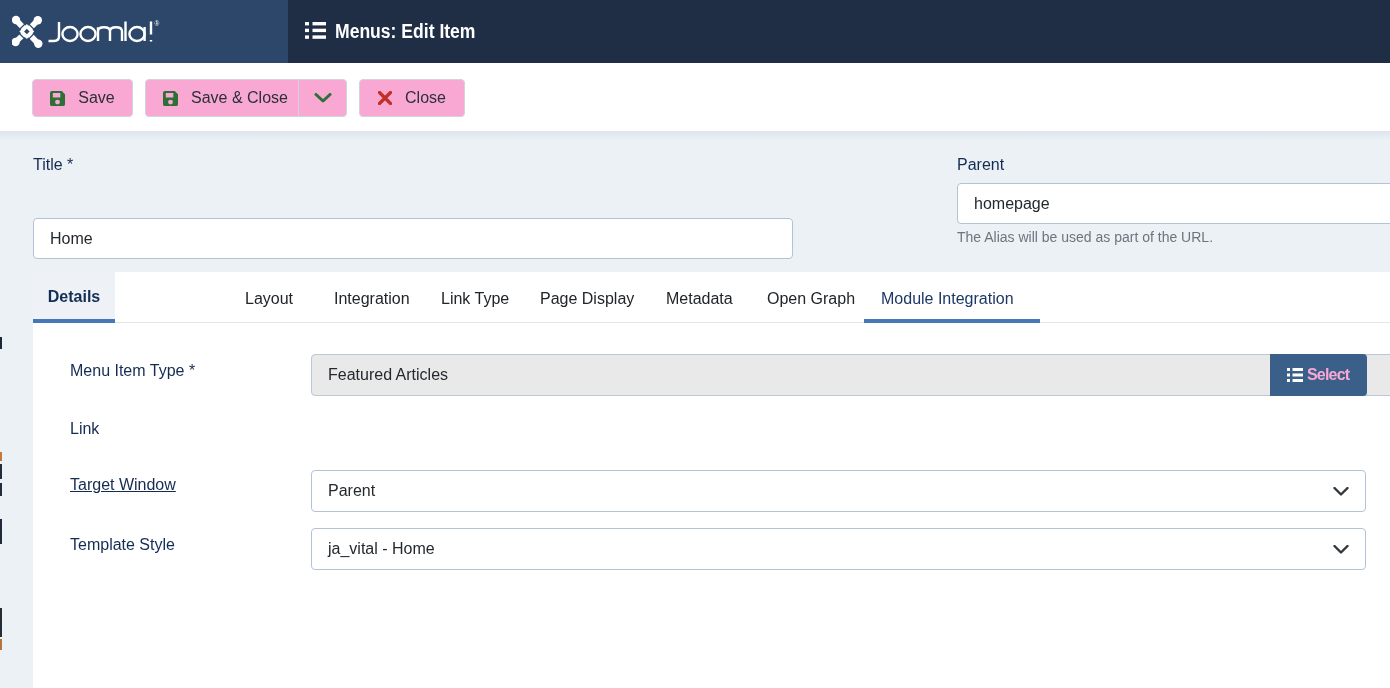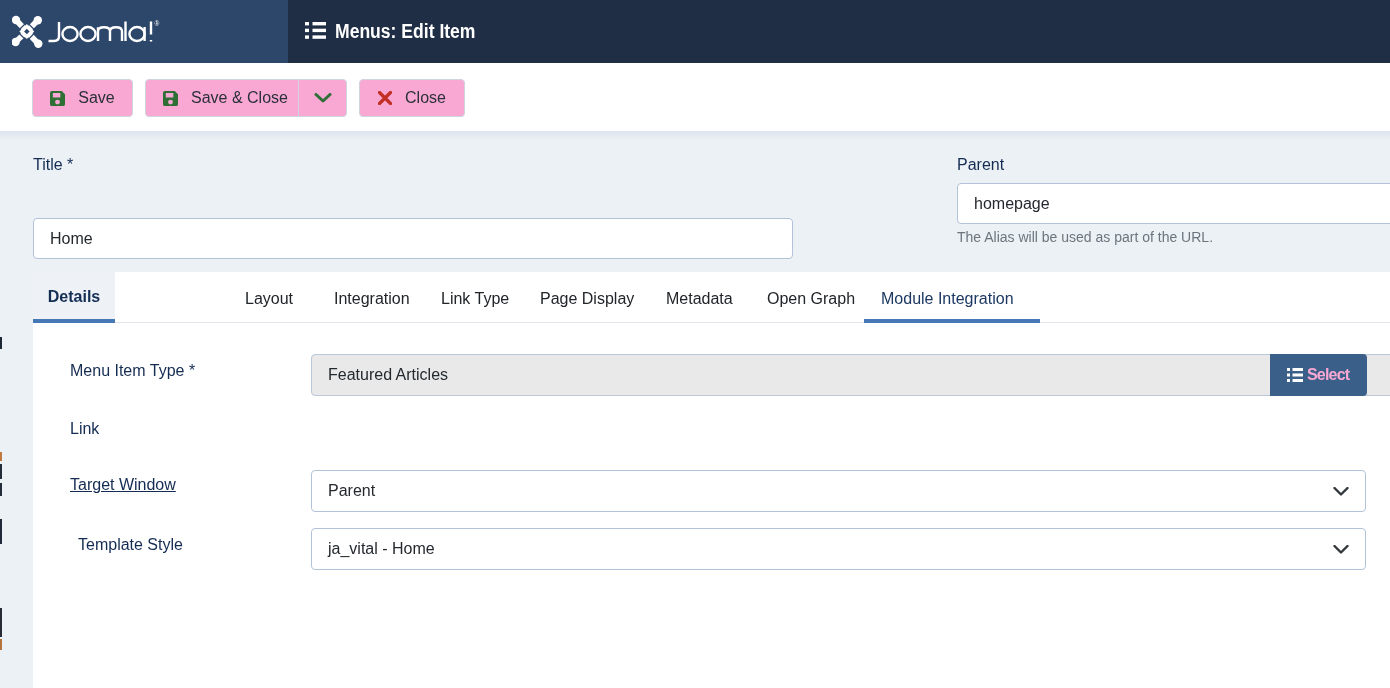--- a/index.html
+++ b/index.html
@@ -148,21 +148,21 @@
     </div>
 
     <div class="rowlabel" style="top:148px;">Link</div>
 
     <div class="rowlabel" style="top:204px;text-decoration:underline;">Target Window</div>
     <div class="ctrl" style="top:198px; width:1055px;">Parent</div>
     <svg class="abs chev" style="left:1300px; top:215px;" width="16" height="9" viewBox="0 0 16 9" fill="none">
       <path d="M1.5 1 L8 7.5 L14.5 1" stroke="#32373c" stroke-width="2.4" stroke-linecap="round" stroke-linejoin="round"></path>
     </svg>
 
-    <div class="rowlabel" style="top:264px;margin-left:8px;">Template Style</div>
+    <div class="rowlabel" style="top:264px;">Template Style</div>
     <div class="ctrl" style="top:256px; width:1055px;">ja_vital - Home</div>
     <svg class="abs chev" style="left:1300px; top:273px;" width="16" height="9" viewBox="0 0 16 9" fill="none">
       <path d="M1.5 1 L8 7.5 L14.5 1" stroke="#32373c" stroke-width="2.4" stroke-linecap="round" stroke-linejoin="round"></path>
     </svg>
   </div>
 
   <div class="mark" style="top:337px; height:12px; background:#1d2836;"></div>
   <div class="mark" style="top:452px; height:9px; background:#c0793f;"></div>
   <div class="mark" style="top:464px; height:15px; background:#232d3a;"></div>
   <div class="mark" style="top:483px; height:13px; background:#232d3a;"></div>

